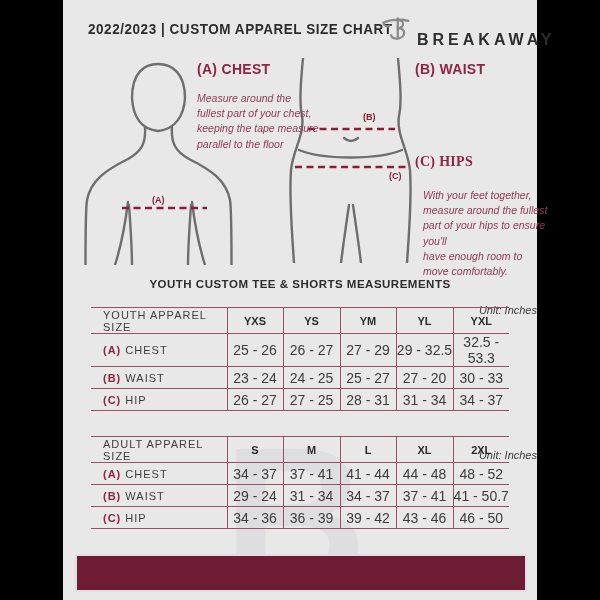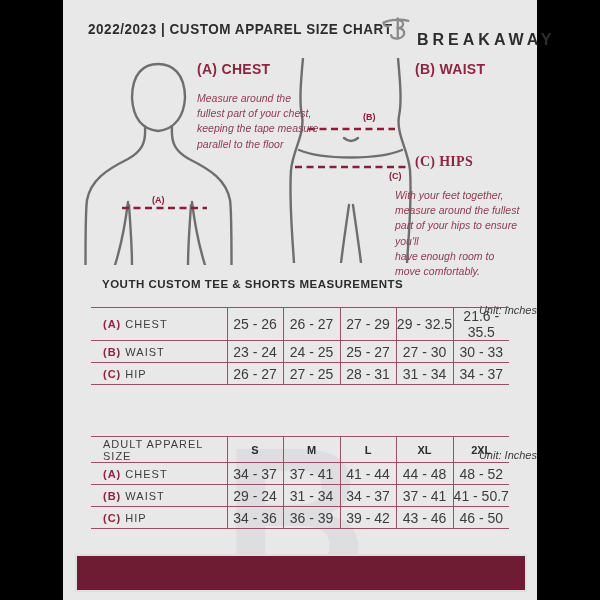--- a/index.html
+++ b/index.html
@@ -27,22 +27,22 @@
   .g-body{
     position:absolute;font-size:10.5px;font-style:italic;color:#8f3a52;
     line-height:1.45;white-space:pre-line;
   }
   .marker{
     position:absolute;font-size:9px;font-weight:700;color:#8c1d38;
   }
   .fig{position:absolute;}
   
   .sec-title{
-    position:absolute;width:100%;
-    font-size:11.5px;font-weight:700;color:#2c2c2c;letter-spacing:.5px;margin-left:39px;
+    position:absolute;width:100%;text-align:center;
+    font-size:11.5px;font-weight:700;color:#2c2c2c;letter-spacing:.5px;
   }
   .sec-unit{
     position:absolute;width:100%;text-align:right;
     font-size:11px;font-style:italic;color:#3a3a3a;
   }
   table.size{
     position:absolute;left:28px;width:418px;border-collapse:collapse;table-layout:fixed;
     border-bottom:1.5px solid #9b4f63;
   }
   table.size td, table.size th{
@@ -117,52 +117,60 @@
   </svg>
   <span class="marker" style="left:300px;top:112px;">(B)</span>
   <span class="marker" style="left:326px;top:171px;">(C)</span>
 
   <div class="g-head" style="left:134px;top:61px;">(A) CHEST</div>
   <div class="g-body" style="left:134px;top:91px;width:124px;">Measure around the fullest part of your chest, keeping the tape measure parallel to the floor</div>
 
   <div class="g-head" style="left:352px;top:61px;">(B) WAIST</div>
 
   <div class="g-head" style="left:352px;top:154px;font-family:Liberation Serif, serif;">(C) HIPS</div>
-  <div class="g-body" style="left:332px;top:188px;width:126px;">With your feet together, measure around the fullest part of your hips to ensure you'll
+  <div class="g-body" style="left:360px;top:188px;width:126px;">With your feet together, measure around the fullest part of your hips to ensure you'll
 have enough room to move comfortably.</div>
 
   <div class="watermark">B</div>
 
   <div class="sec-title above" style="top:278px;">YOUTH CUSTOM TEE &amp; SHORTS MEASUREMENTS</div>
   <div class="sec-unit above" style="top:292px;">Unit: Inches</div>
 
   <table class="size above" style="top:307px;">
     <colgroup>
         <col style="width:136px">
         <col style="width:56px">
         <col style="width:57px">
         <col style="width:56px">
         <col style="width:57px">
         <col style="width:56px">
       </colgroup>
     <tbody>
+        <tr>
+      <th class="lblcol">YOUTH APPAREL SIZE</th>
+      <th>YXS</th>
+      <th>YS</th>
+      <th>YM</th>
+      <th>YL</th>
+      <th>YXL</th>
+    </tr>
     <tr>
       <td class="lbl"><span class="pfx">(A)</span> <span>CHEST</span></td>
       <td>25 - 26</td>
       <td>26 - 27</td>
       <td>27 - 29</td>
       <td>29 - 32.5</td>
-      <td>21.6 - 35.5</td>
+      <td>32.5 - 53.3</td>
     </tr>
     <tr>
       <td class="lbl"><span class="pfx">(B)</span> <span>WAIST</span></td>
       <td>23 - 24</td>
       <td>24 - 25</td>
       <td>25 - 27</td>
-      <td>27 - 30</td>
+      <td>27 - 20</td>
       <td>30 - 33</td>
     </tr>
     <tr>
       <td class="lbl"><span class="pfx">(C)</span> <span>HIP</span></td>
       <td>26 - 27</td>
       <td>27 - 25</td>
       <td>28 - 31</td>
       <td>31 - 34</td>
       <td>34 - 37</td>
     </tr>

